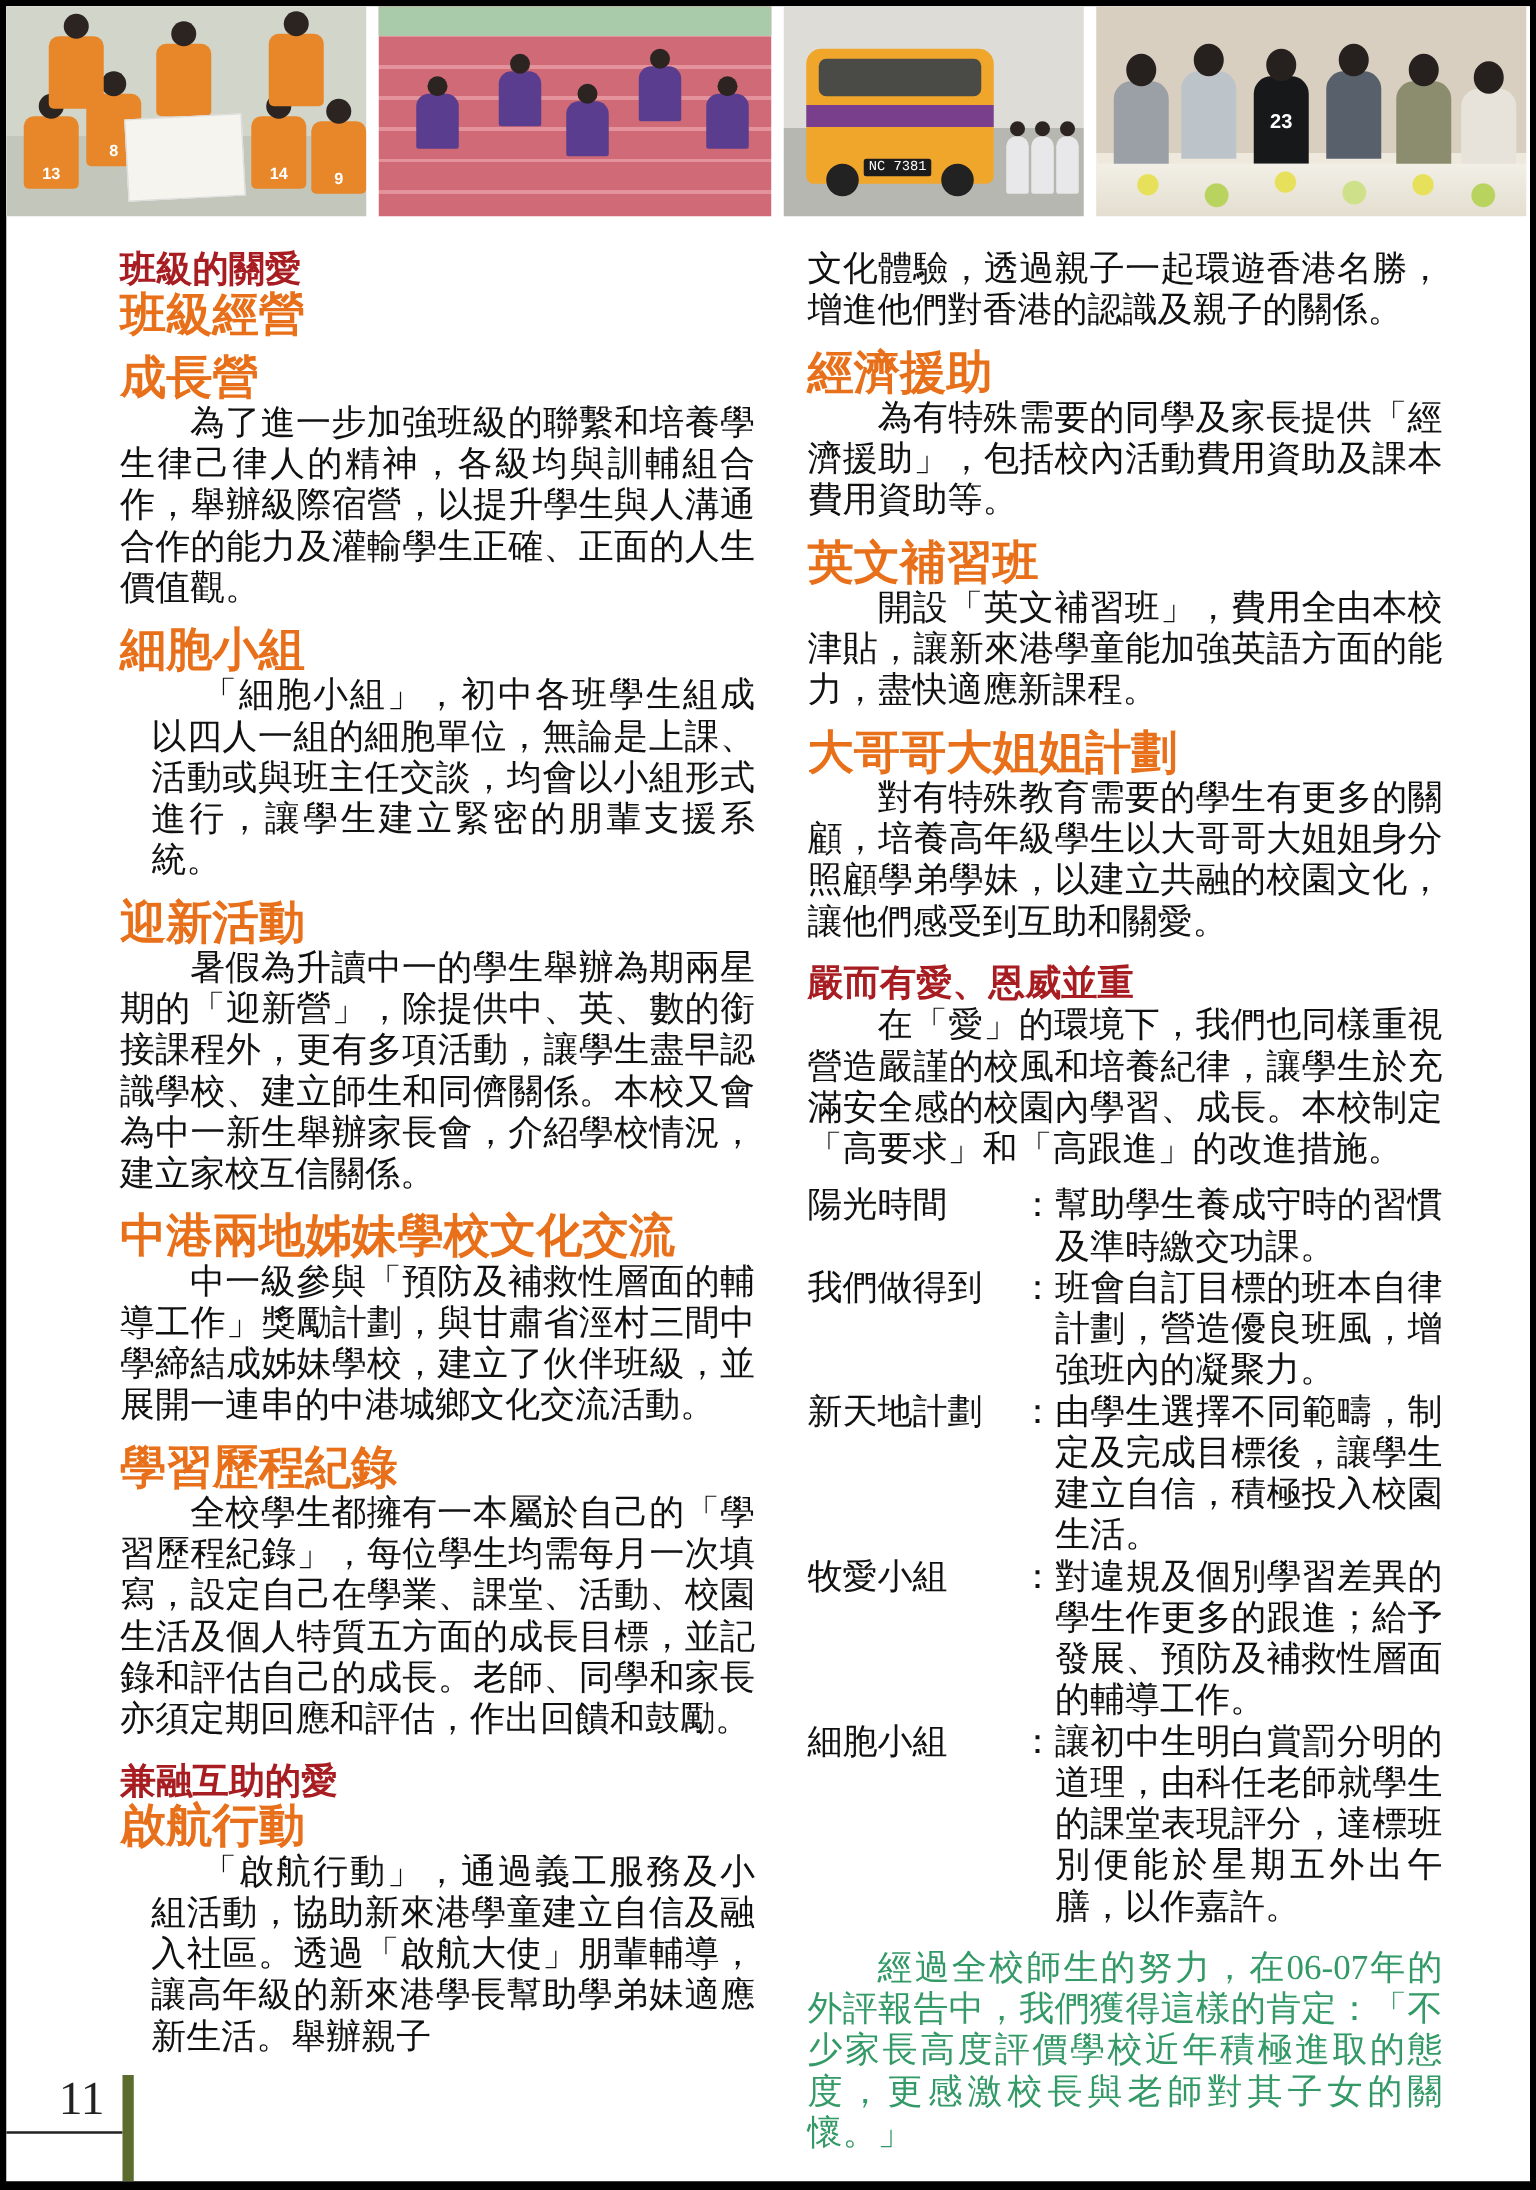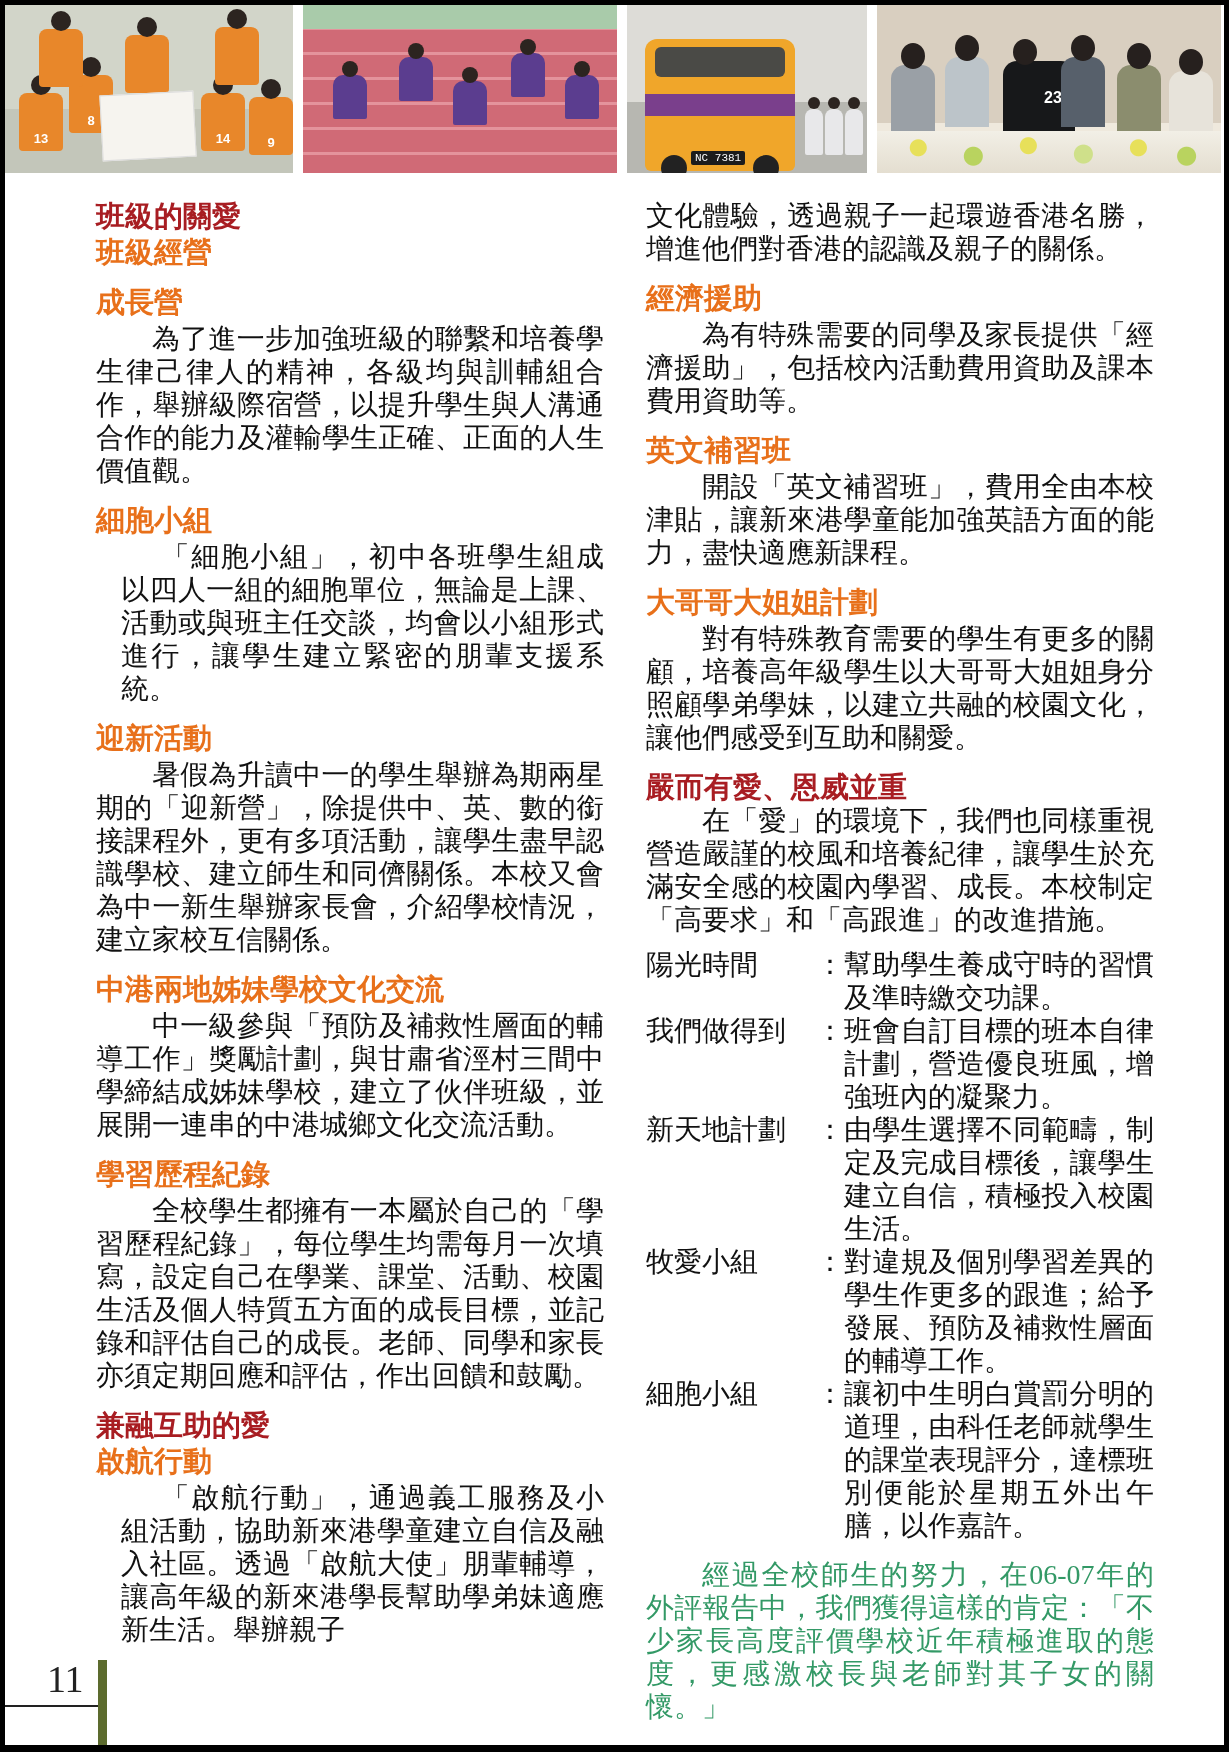--- a/index.html
+++ b/index.html
@@ -26,21 +26,21 @@
   .photo4{width:344px;background:linear-gradient(#d9cfc0 0 70%,#efe9dd 70% 100%);}
   .vest{position:absolute;width:44px;height:58px;border-radius:8px 8px 4px 4px;
     background:#e8872a;color:#fff;font-family:"Liberation Sans","DejaVu Sans",sans-serif;
     font-size:13px;font-weight:bold;text-align:center;line-height:92px;}
   .vest::before{content:"";position:absolute;top:-18px;left:12px;width:20px;height:20px;
     border-radius:50%;background:#2c2420;}
   .poster{position:absolute;left:96px;top:88px;width:92px;height:64px;background:#f6f4ef;
     border:1px solid #ddd;transform:rotate(-3deg);}
   .jumper{position:absolute;width:34px;height:44px;border-radius:10px 10px 2px 2px;background:#5b3d8f;}
   .jumper::before{content:"";position:absolute;top:-14px;left:9px;width:16px;height:16px;border-radius:50%;background:#2c2420;}
-  .bus{position:absolute;left:18px;top:34px;width:150px;height:132px;border-radius:12px 12px 6px 6px;
+  .bus{position:absolute;left:18px;top:34px;width:150px;height:108px;border-radius:12px 12px 6px 6px;
     background:linear-gradient(#f0a62a 0 42%,#7a3f8c 42% 58%,#f0a62a 58% 100%);}
   .bus .shield{position:absolute;left:10px;top:8px;width:130px;height:30px;background:#4a4a46;border-radius:6px;}
   .bus .wheel{position:absolute;bottom:-10px;width:26px;height:26px;border-radius:50%;background:#222;}
   .plate{position:absolute;left:46px;bottom:6px;background:#1c1c1c;color:#fdfdfd;
     font-family:"Liberation Mono","DejaVu Sans Mono",monospace;font-size:11px;padding:1px 4px;border-radius:2px;}
   .pupil{position:absolute;bottom:18px;width:18px;height:46px;background:#e8e8ea;border-radius:8px 8px 2px 2px;}
   .pupil::before{content:"";position:absolute;top:-12px;left:3px;width:12px;height:12px;border-radius:50%;background:#2c2420;}
   .lady{position:absolute;width:44px;height:70px;border-radius:14px 14px 0 0;}
   .lady::before{content:"";position:absolute;top:-22px;left:10px;width:24px;height:26px;border-radius:50%;background:#26201e;}
   .jersey-num{color:#fff;font-family:"Liberation Sans","DejaVu Sans",sans-serif;font-weight:bold;font-size:16px;
@@ -56,21 +56,21 @@
      linear-gradient(#f2efe6,#e4ded0);}
   
   .content{display:flex;gap:42px;padding:26px 16px 0 91px;}
   .col{width:508px;font-size:28px;line-height:33px;text-align:justify;}
   .col > :first-child{margin-top:0 !important;}
   .main-heading{
     font-family:"Liberation Sans","DejaVu Sans",sans-serif;
     font-size:29px;line-height:34px;font-weight:bold;margin:16px 0 0;}
   .sub-heading{
     font-family:"Liberation Sans","DejaVu Sans",sans-serif;
-    font-size:29px;line-height:34px;font-weight:bold;margin:16px 0 3px;}
+    font-size:37px;line-height:34px;font-weight:bold;margin:16px 0 3px;}
   .main-heading + .sub-heading{margin-top:2px;}
   p.para{margin:0;text-indent:2em;}
   p.para.noindent{text-indent:0;}
   p.para.quote{text-indent:1.45em;margin-left:25px;}
   .def-list{margin-top:12px;}
   .def-row{display:grid;grid-template-columns:170px 28px 310px;}
   .def-term{text-align:left;}
   .def-colon{text-align:center;}
   .def-desc{text-align:justify;}
   p.green-para{margin:16px 0 0;text-indent:2em;}
@@ -110,21 +110,21 @@
         <div class="wheel" style="right:16px;"></div>
         <div class="plate">NC 7381</div>
       </div>
       <div class="pupil" style="left:178px;"></div>
       <div class="pupil" style="left:198px;"></div>
       <div class="pupil" style="left:218px;"></div>
     </div>
     <div class="photo photo4">
       <div class="lady" style="left:14px;top:60px;background:#9aa0a6;"></div>
       <div class="lady" style="left:68px;top:52px;background:#bcc4c9;"></div>
-      <div class="lady" style="left:126px;top:56px;background:#17181a;padding-left:28px;">
+      <div class="lady" style="left:126px;top:56px;background:#17181a;">
           <span class="jersey-num">23</span>
         </div>
       <div class="lady" style="left:184px;top:52px;background:#57606b;"></div>
       <div class="lady" style="left:240px;top:60px;background:#8b8d6e;"></div>
       <div class="lady" style="left:292px;top:66px;background:#e7e3da;"></div>
       <div class="flowers"></div>
     </div>
   </div>
 
   <div class="content">

